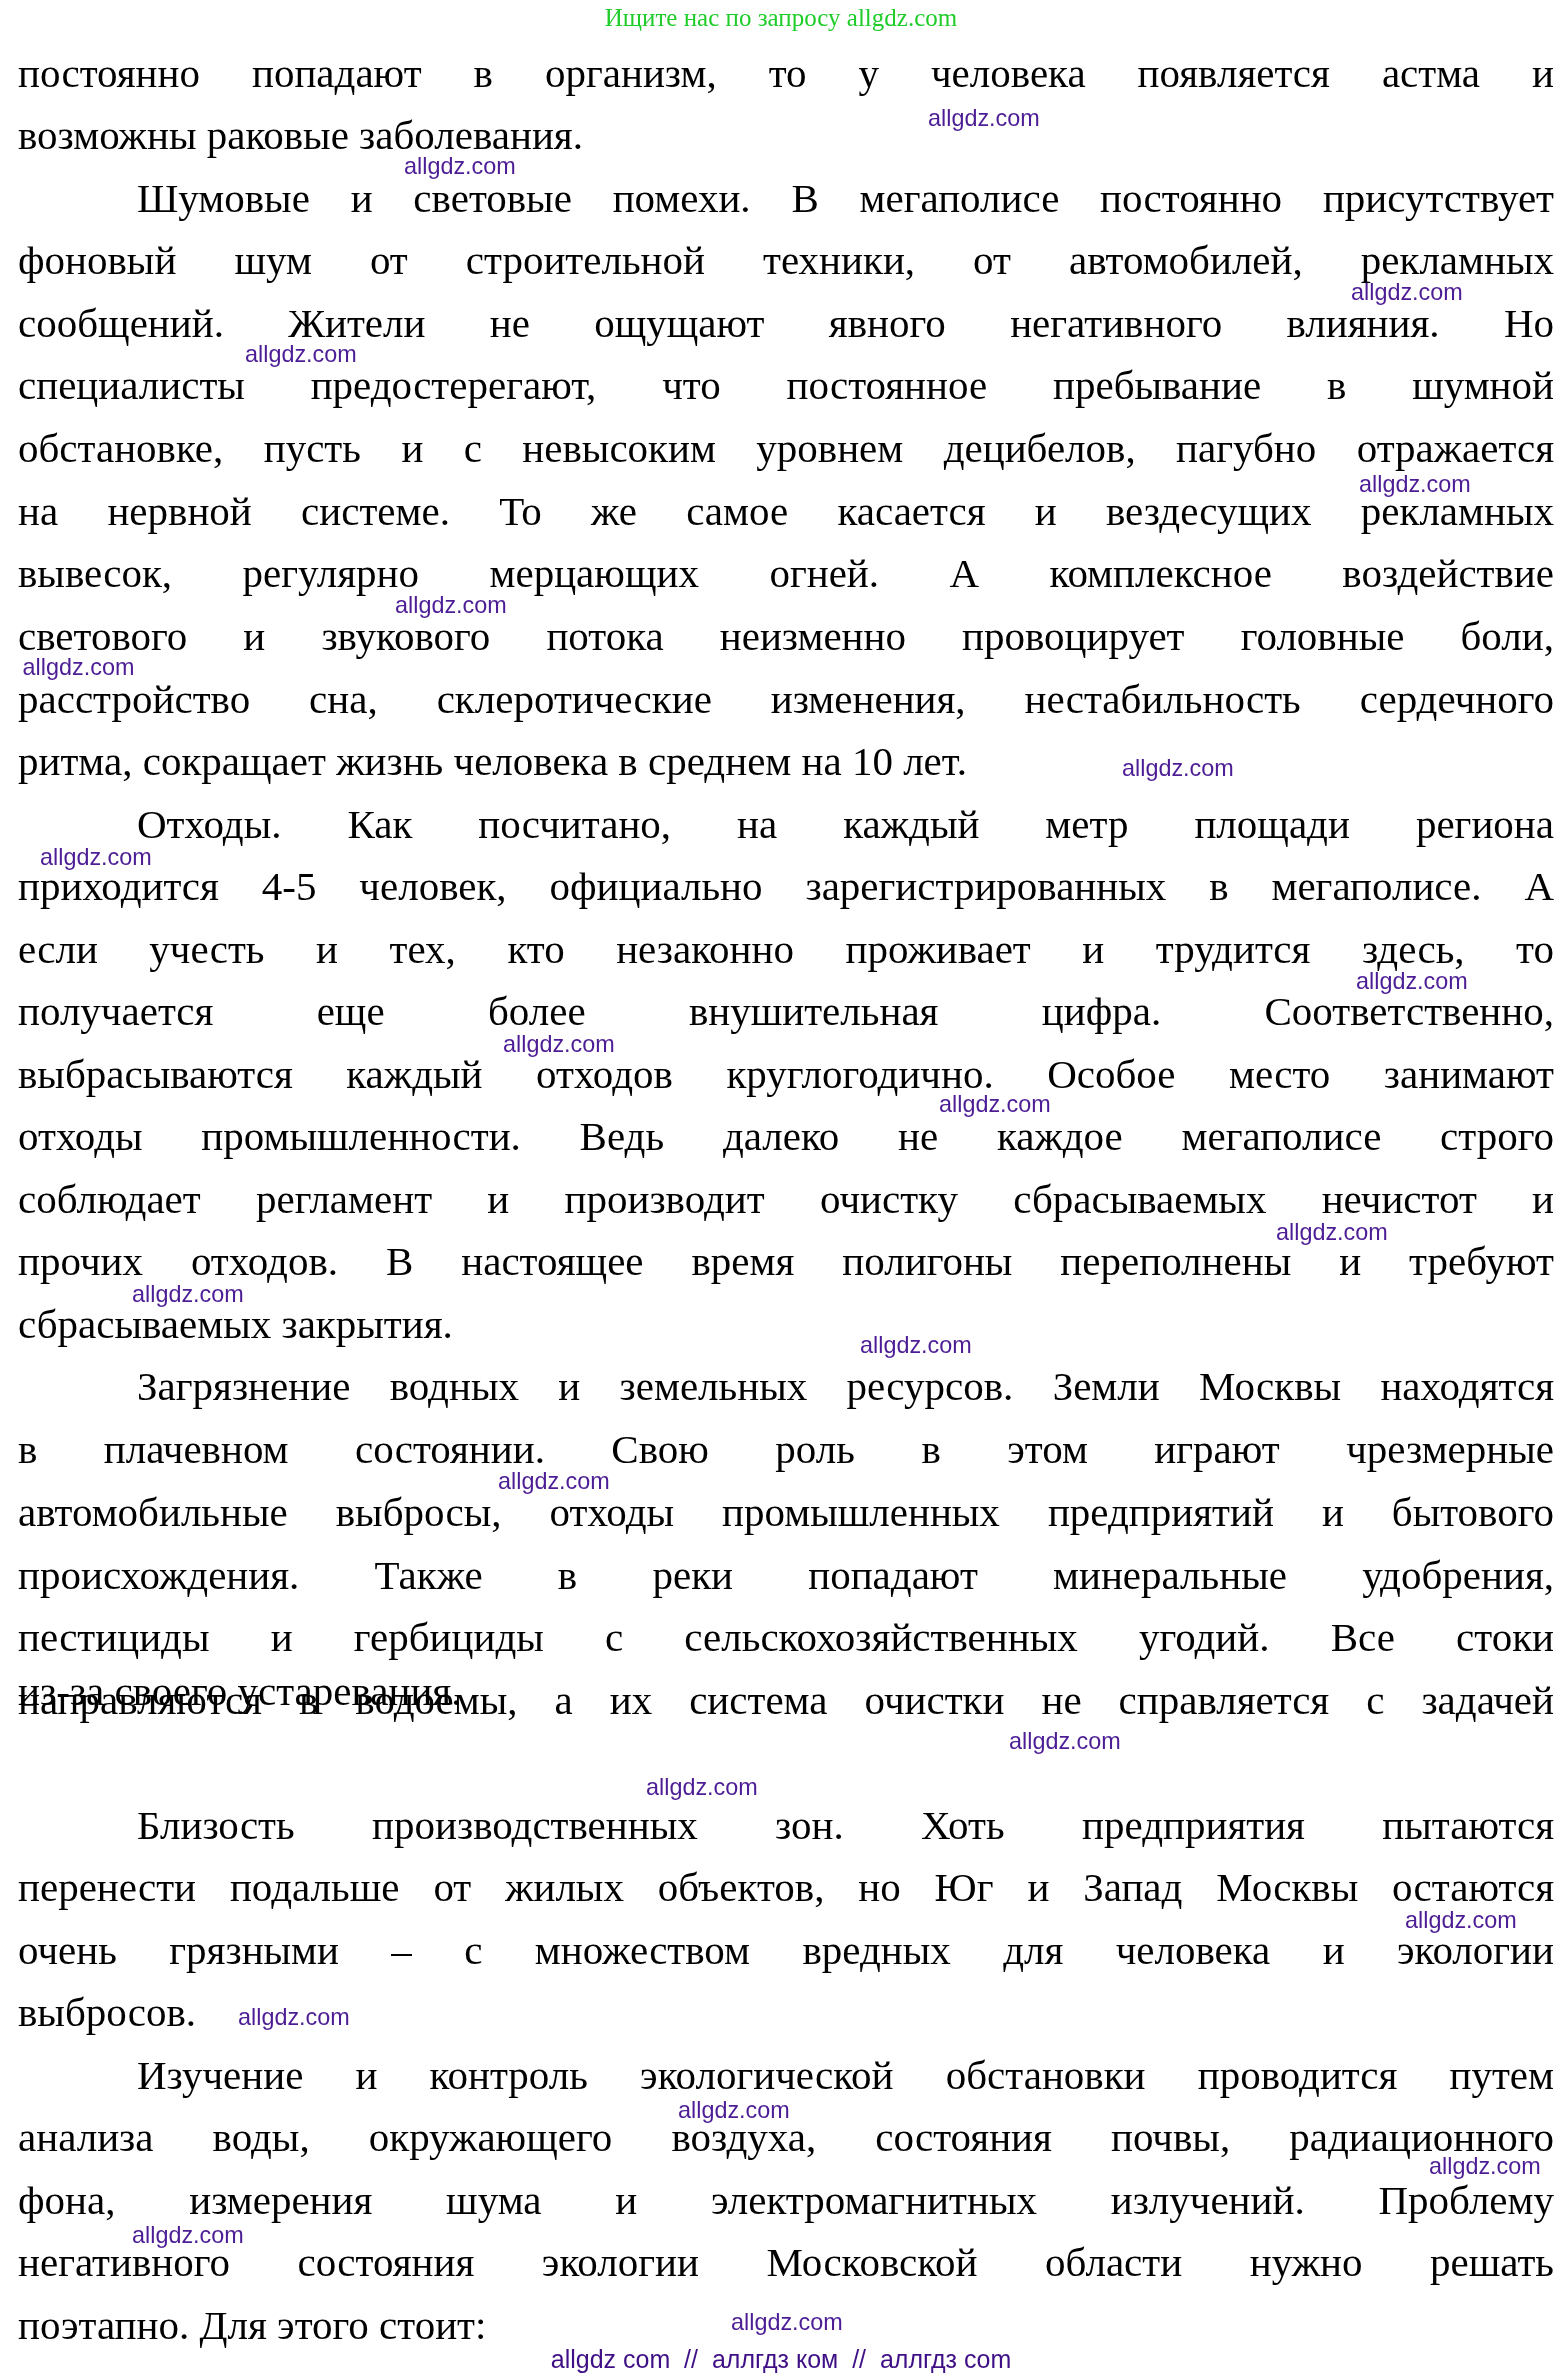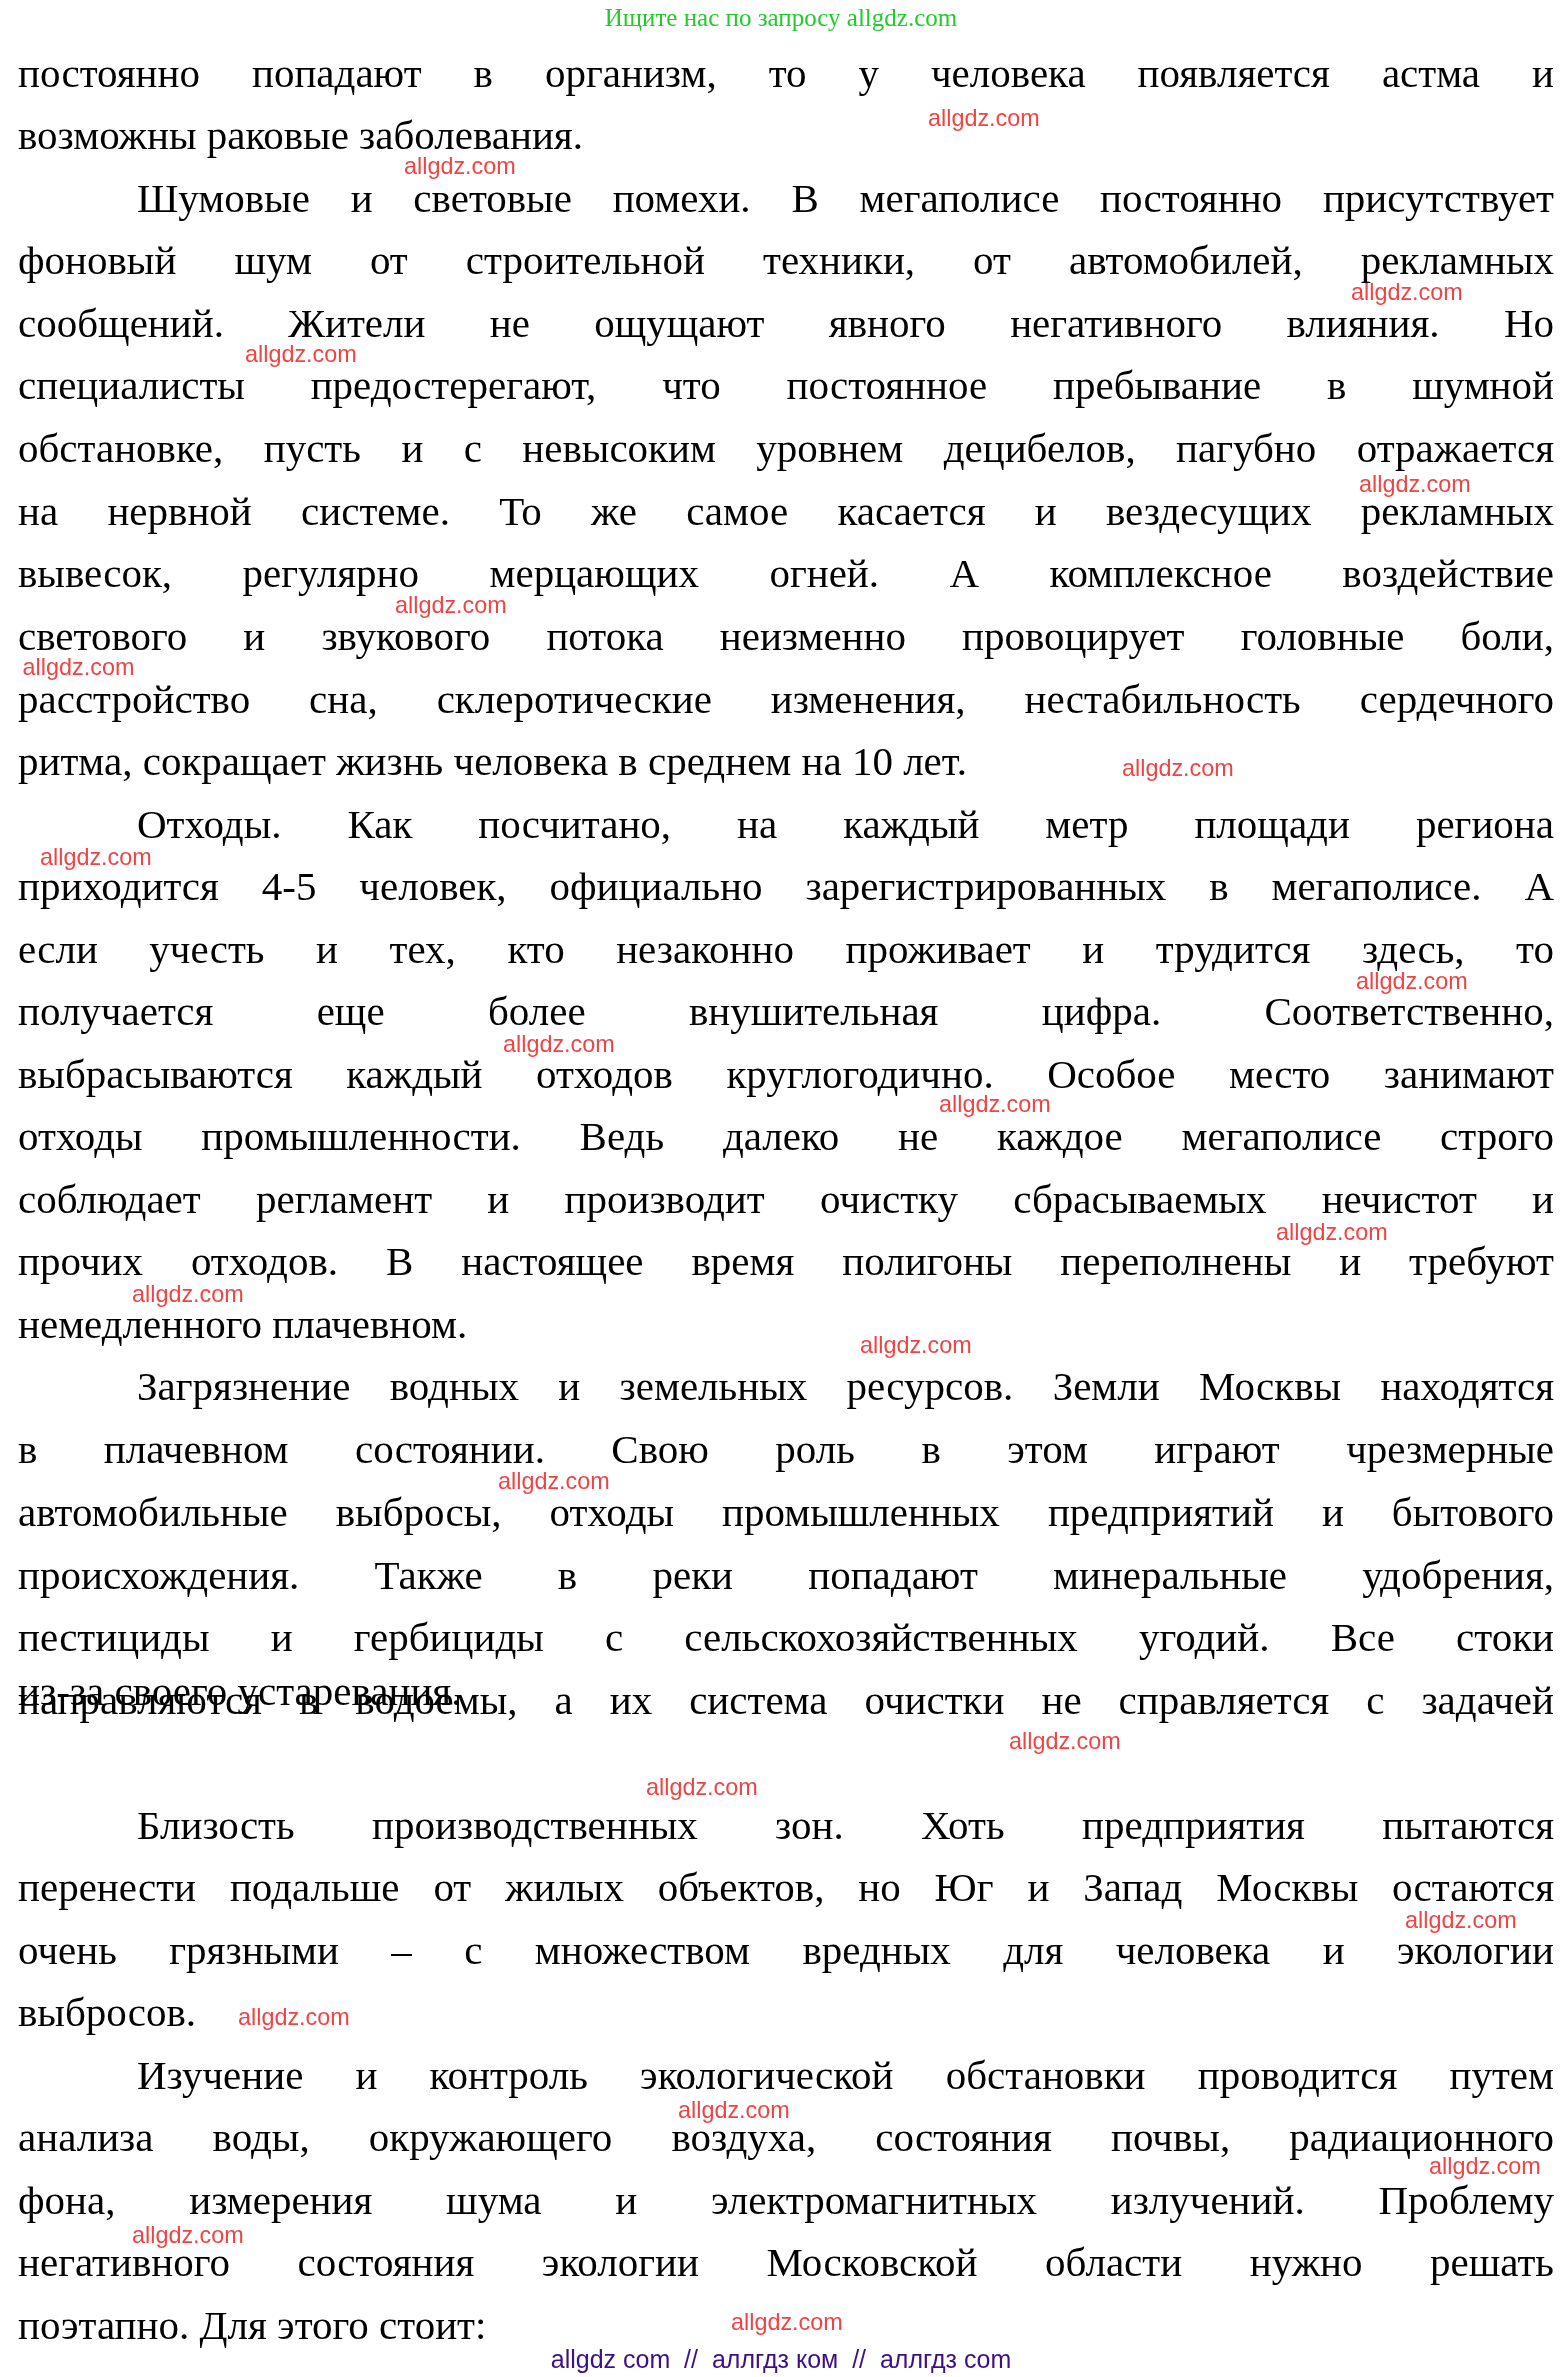--- a/index.html
+++ b/index.html
@@ -17,21 +17,21 @@
   .page { position: absolute; left: 18px; top: 0; width: 1536px; }
   .line {
     position: absolute; left: 0; width: 1536px; height: 63px;
     font-family: "Liberation Serif", serif; font-size: 41px; line-height: 63px;
     color: #000; white-space: nowrap; text-align: justify; text-align-last: justify;
   }
   .line.last { text-align-last: left; }
   .line.indent { padding-left: 119px; width: 1417px; }
   .wm {
     position: absolute; font-family: "Liberation Sans", sans-serif;
-    font-size: 23.4px; line-height: 26px; color: #ef4444; white-space: nowrap;
+    font-size: 23.4px; line-height: 26px; color: #4c1d95; white-space: nowrap;
   }
 </style>
 </head>
 <body>
 
 <div class="header">Ищите нас по запросу allgdz.com</div>
 
 <div class="page">
 
   <div class="line" style="top:42px">постоянно попадают в организм, то у человека появляется астма и</div>
@@ -49,21 +49,21 @@
   <div class="line last" style="top:730px">ритма, сокращает жизнь человека в среднем на 10 лет.</div>
 
   <div class="line indent" style="top:793px">Отходы. Как посчитано, на каждый метр площади региона</div>
   <div class="line" style="top:855px">приходится 4-5 человек, официально зарегистрированных в мегаполисе. А</div>
   <div class="line" style="top:918px">если учесть и тех, кто незаконно проживает и трудится здесь, то</div>
   <div class="line" style="top:980px">получается еще более внушительная цифра. Соответственно,</div>
   <div class="line" style="top:1043px">выбрасываются каждый отходов круглогодично. Особое место занимают</div>
   <div class="line" style="top:1105px">отходы промышленности. Ведь далеко не каждое мегаполисе строго</div>
   <div class="line" style="top:1168px">соблюдает регламент и производит очистку сбрасываемых нечистот и</div>
   <div class="line" style="top:1230px">прочих отходов. В настоящее время полигоны переполнены и требуют</div>
-  <div class="line last" style="top:1293px">немедленного плачевном.</div>
+  <div class="line last" style="top:1293px">сбрасываемых закрытия.</div>
 
   <div class="line indent" style="top:1355px">Загрязнение водных и земельных ресурсов. Земли Москвы находятся</div>
   <div class="line" style="top:1418px">в плачевном состоянии. Свою роль в этом играют чрезмерные</div>
   <div class="line" style="top:1481px">автомобильные выбросы, отходы промышленных предприятий и бытового</div>
   <div class="line" style="top:1544px">происхождения. Также в реки попадают минеральные удобрения,</div>
   <div class="line" style="top:1606px">пестициды и гербициды с сельскохозяйственных угодий. Все стоки</div>
   <div class="line" style="top:1669px">направляются в водоемы, а их система очистки не справляется с задачей</div>
   <div class="line last" style="top:1660px">из-за своего устаревания.</div>
 
   <div class="line indent" style="top:1794px">Близость производственных зон. Хоть предприятия пытаются</div>

